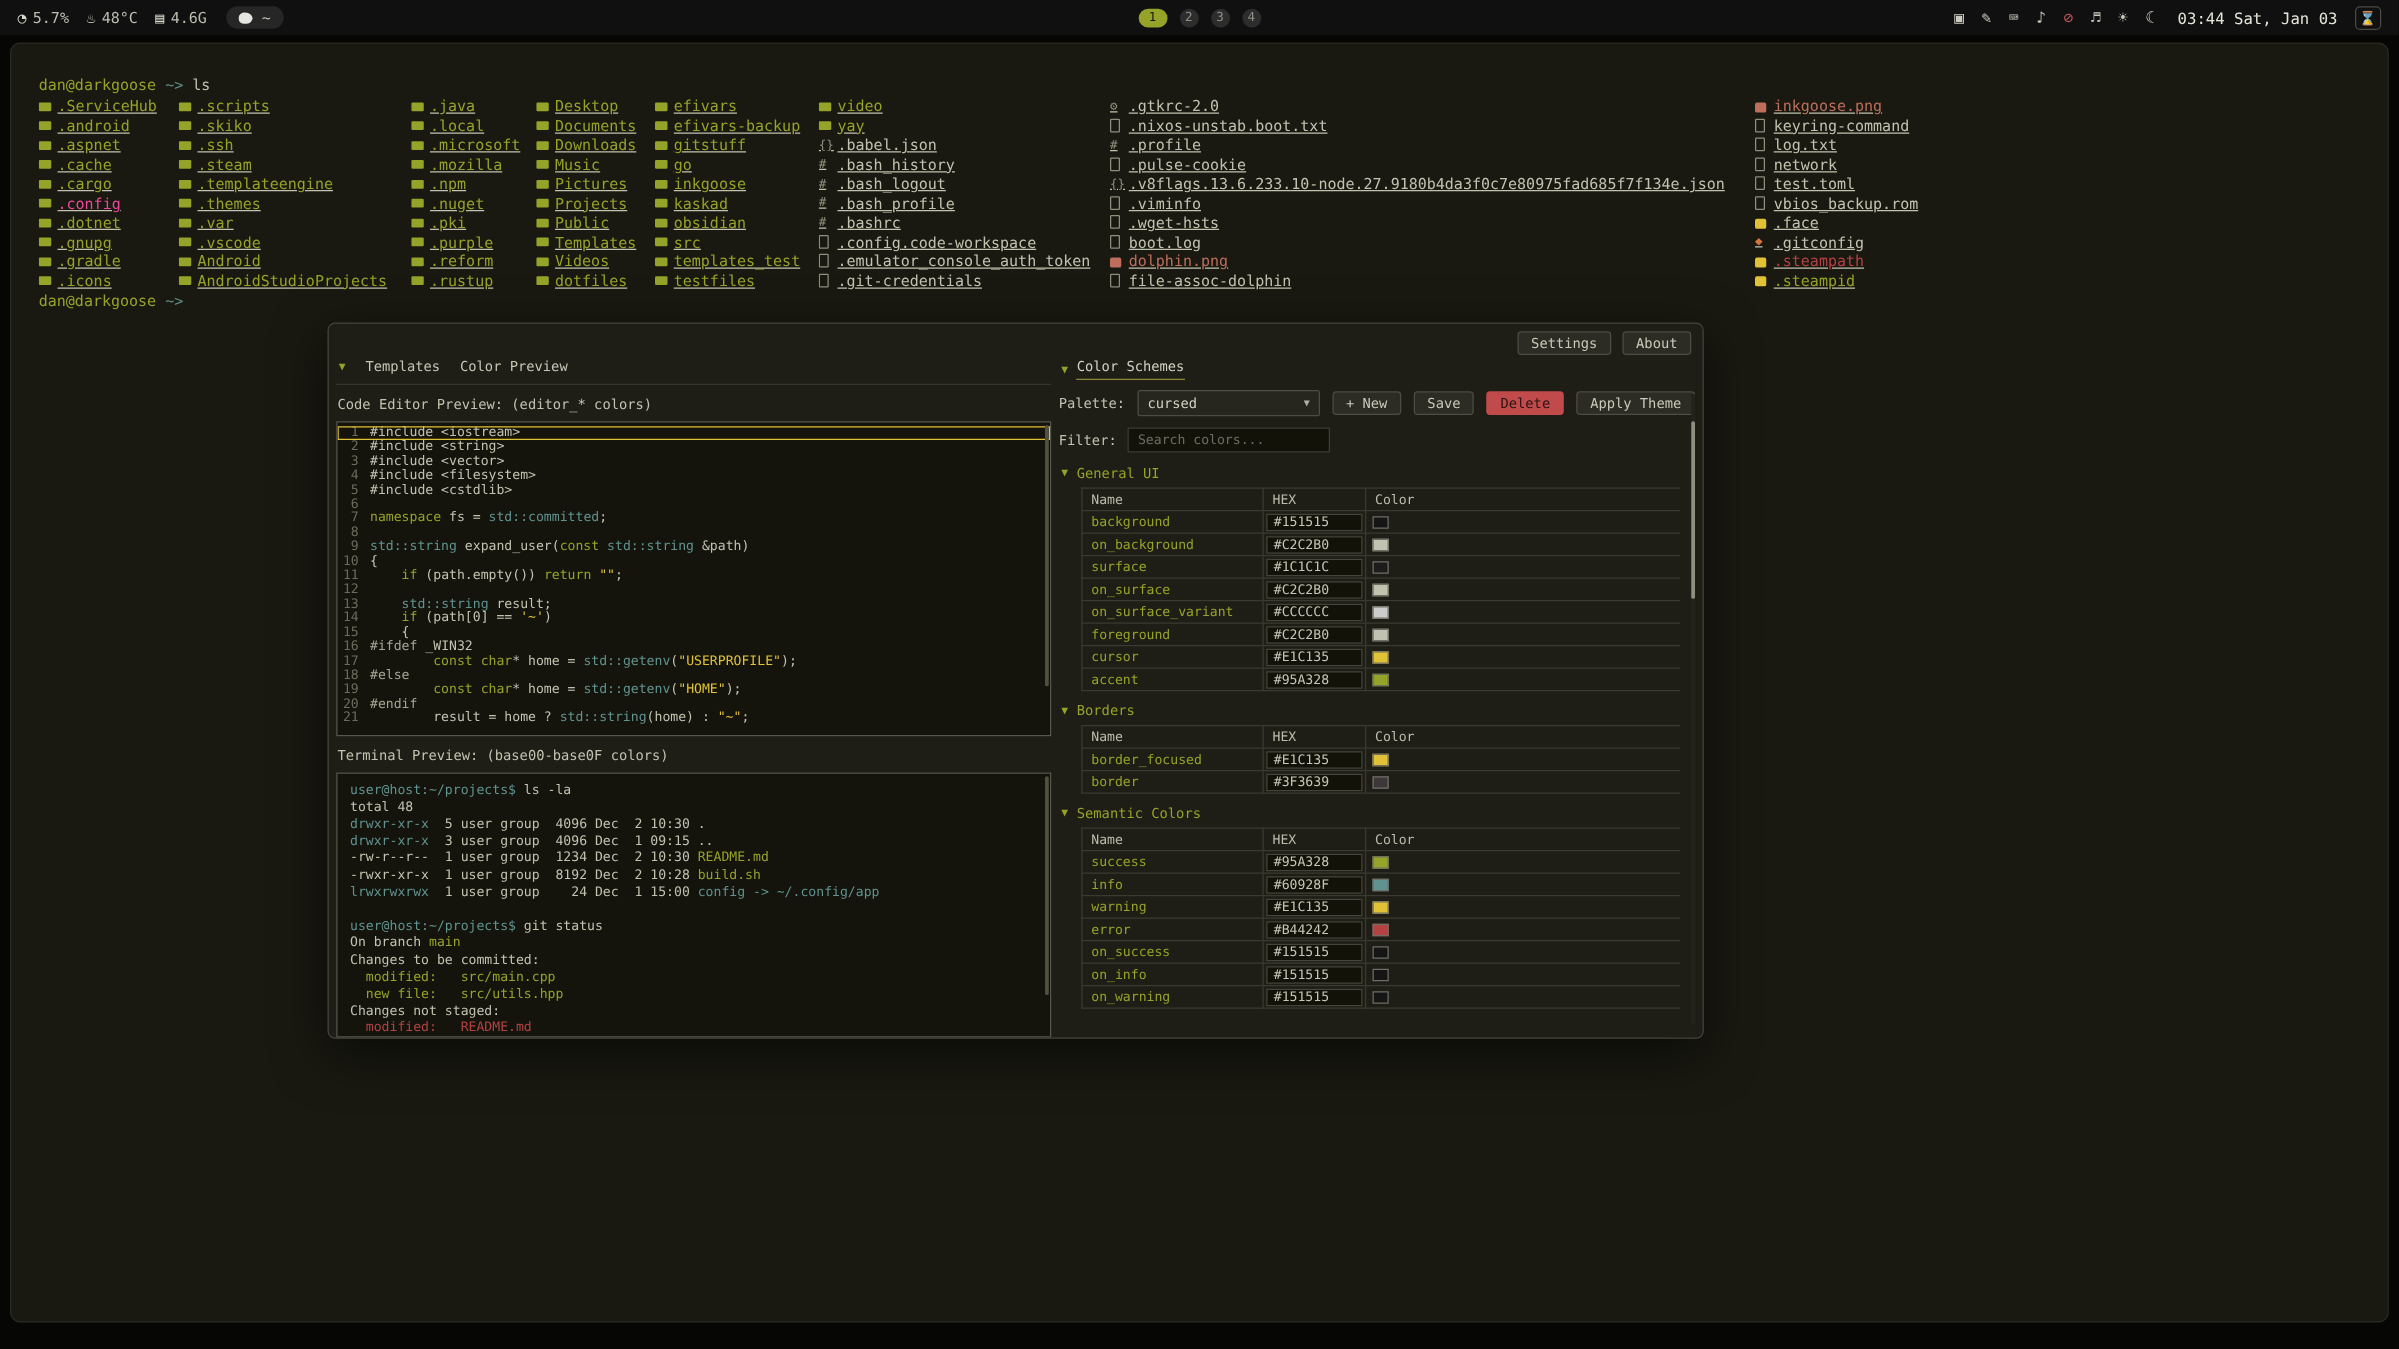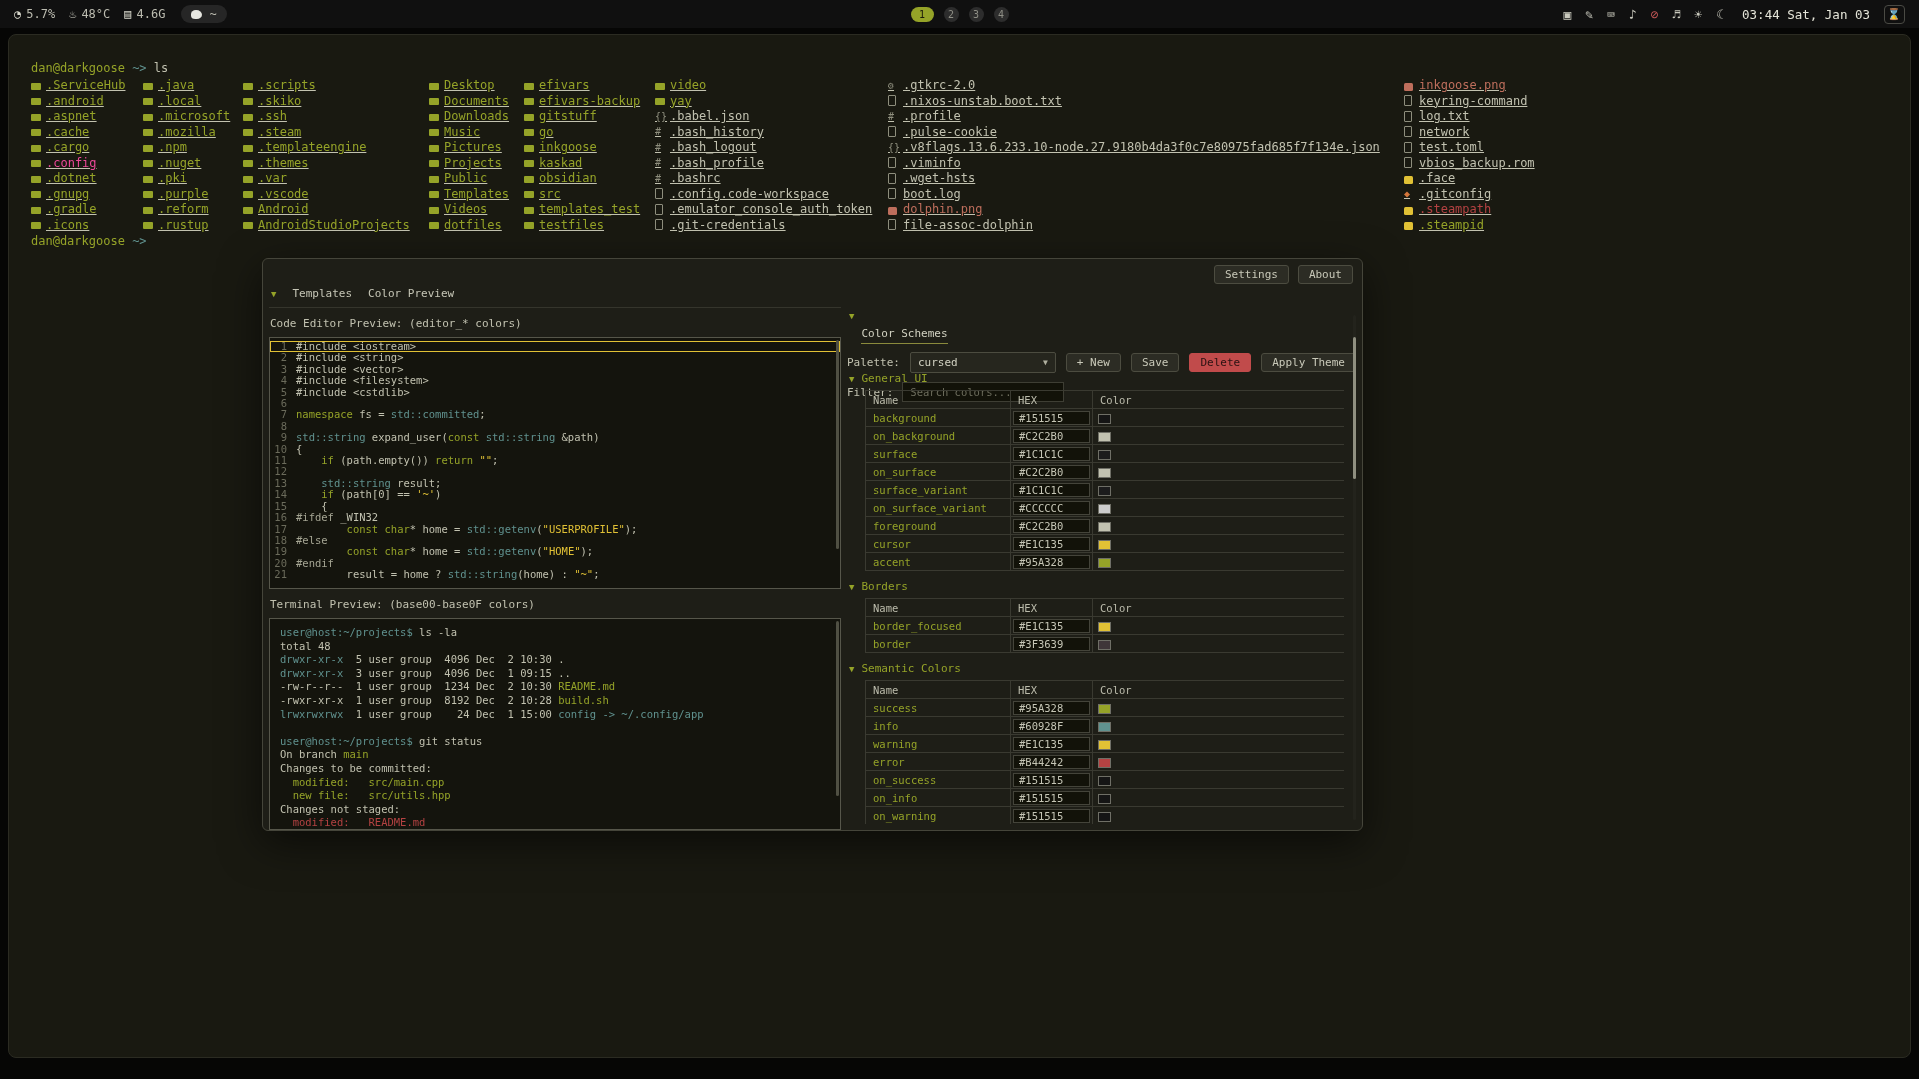--- a/index.html
+++ b/index.html
@@ -61,21 +61,21 @@
   .cl.hl { outline:1px solid #E1C135; outline-offset:-1px; }
 
   .termprev { margin-top:7px; height:212px; background:#14140d; border:1px solid #56564a;
               position:relative; padding:7px 10px; font-size:10.5px; line-height:13.6px; overflow:hidden; }
   .tl { white-space:pre; }
   .e-scroll { position:absolute; top:2px; right:1px; bottom:2px; width:3px; }
   .e-thumb { width:3px; height:85%; background:#505043; border-radius:2px; }
 
   .right-pane { position:absolute; left:584px; right:6px; top:26px; bottom:6px; }
   .cs-header { display:flex; gap:7px; align-items:center; padding:2px 2px 0; width:fit-content; }
-  .cs-title { color:#d2d2c2; border-bottom:1px solid #8a8a3c; padding-bottom:3px;margin-top:40px; }
+  .cs-title { color:#d2d2c2; border-bottom:1px solid #8a8a3c; padding-bottom:3px; }
   .rp-label { color:#c2c2b0; }
   .palette-row { display:flex; align-items:center; gap:10px; margin-top:8px; }
   .select { width:158px; height:21px; background:#26261e; border:1px solid #4c4c40; border-radius:2px;
             display:flex; align-items:center; justify-content:space-between; padding:0 7px; color:#d2d2c2; cursor:default; }
   .select .arrow { font-size:8px; color:#b0b0a0; }
   .filter-row { margin-top:9px; display:flex; gap:9px; align-items:center; }
   .filter-input { width:162px; height:20px; background:#121209; border:1px solid #3e3e34; color:#cfcfc0;
                   font-size:10.5px; padding:0 7px; font-family:"DejaVu Sans Mono", monospace; }
   .filter-input::placeholder { color:#6e6e5e; }
 
@@ -175,20 +175,62 @@
           </div>
           <div class="fl-item">
             <span class="ic ic-folder" style="color:#95A328"></span>
             <span style="color:#95A328">.gradle</span>
           </div>
           <div class="fl-item">
             <span class="ic ic-folder" style="color:#95A328"></span>
             <span style="color:#95A328">.icons</span>
           </div>
         </div>
+        <div class="fl-col" style="width:186px">
+          <div class="fl-item">
+            <span class="ic ic-folder" style="color:#95A328"></span>
+            <span style="color:#95A328">.scripts</span>
+          </div>
+          <div class="fl-item">
+            <span class="ic ic-folder" style="color:#95A328"></span>
+            <span style="color:#95A328">.skiko</span>
+          </div>
+          <div class="fl-item">
+            <span class="ic ic-folder" style="color:#95A328"></span>
+            <span style="color:#95A328">.ssh</span>
+          </div>
+          <div class="fl-item">
+            <span class="ic ic-folder" style="color:#95A328"></span>
+            <span style="color:#95A328">.steam</span>
+          </div>
+          <div class="fl-item">
+            <span class="ic ic-folder" style="color:#95A328"></span>
+            <span style="color:#95A328">.templateengine</span>
+          </div>
+          <div class="fl-item">
+            <span class="ic ic-folder" style="color:#95A328"></span>
+            <span style="color:#95A328">.themes</span>
+          </div>
+          <div class="fl-item">
+            <span class="ic ic-folder" style="color:#95A328"></span>
+            <span style="color:#95A328">.var</span>
+          </div>
+          <div class="fl-item">
+            <span class="ic ic-folder" style="color:#95A328"></span>
+            <span style="color:#95A328">.vscode</span>
+          </div>
+          <div class="fl-item">
+            <span class="ic ic-folder" style="color:#95A328"></span>
+            <span style="color:#95A328">Android</span>
+          </div>
+          <div class="fl-item">
+            <span class="ic ic-folder" style="color:#95A328"></span>
+            <span style="color:#95A328">AndroidStudioProjects</span>
+          </div>
+        </div>
         <div class="fl-col" style="width:100px">
           <div class="fl-item">
             <span class="ic ic-folder" style="color:#95A328"></span>
             <span style="color:#95A328">.java</span>
           </div>
           <div class="fl-item">
             <span class="ic ic-folder" style="color:#95A328"></span>
             <span style="color:#95A328">.local</span>
           </div>
           <div class="fl-item">
@@ -215,62 +257,20 @@
             <span class="ic ic-folder" style="color:#95A328"></span>
             <span style="color:#95A328">.purple</span>
           </div>
           <div class="fl-item">
             <span class="ic ic-folder" style="color:#95A328"></span>
             <span style="color:#95A328">.reform</span>
           </div>
           <div class="fl-item">
             <span class="ic ic-folder" style="color:#95A328"></span>
             <span style="color:#95A328">.rustup</span>
-          </div>
-        </div>
-        <div class="fl-col" style="width:186px">
-          <div class="fl-item">
-            <span class="ic ic-folder" style="color:#95A328"></span>
-            <span style="color:#95A328">.scripts</span>
-          </div>
-          <div class="fl-item">
-            <span class="ic ic-folder" style="color:#95A328"></span>
-            <span style="color:#95A328">.skiko</span>
-          </div>
-          <div class="fl-item">
-            <span class="ic ic-folder" style="color:#95A328"></span>
-            <span style="color:#95A328">.ssh</span>
-          </div>
-          <div class="fl-item">
-            <span class="ic ic-folder" style="color:#95A328"></span>
-            <span style="color:#95A328">.steam</span>
-          </div>
-          <div class="fl-item">
-            <span class="ic ic-folder" style="color:#95A328"></span>
-            <span style="color:#95A328">.templateengine</span>
-          </div>
-          <div class="fl-item">
-            <span class="ic ic-folder" style="color:#95A328"></span>
-            <span style="color:#95A328">.themes</span>
-          </div>
-          <div class="fl-item">
-            <span class="ic ic-folder" style="color:#95A328"></span>
-            <span style="color:#95A328">.var</span>
-          </div>
-          <div class="fl-item">
-            <span class="ic ic-folder" style="color:#95A328"></span>
-            <span style="color:#95A328">.vscode</span>
-          </div>
-          <div class="fl-item">
-            <span class="ic ic-folder" style="color:#95A328"></span>
-            <span style="color:#95A328">Android</span>
-          </div>
-          <div class="fl-item">
-            <span class="ic ic-folder" style="color:#95A328"></span>
-            <span style="color:#95A328">AndroidStudioProjects</span>
           </div>
         </div>
         <div class="fl-col" style="width:95px">
           <div class="fl-item">
             <span class="ic ic-folder" style="color:#95A328"></span>
             <span style="color:#95A328">Desktop</span>
           </div>
           <div class="fl-item">
             <span class="ic ic-folder" style="color:#95A328"></span>
             <span style="color:#95A328">Documents</span>
@@ -664,27 +664,20 @@
                 <td class="cswatch"><span class="swatch" style="background:#1C1C1C"></span></td>
               </tr>
               <tr>
                 <td class="cname">on_surface</td>
                 <td class="chex">
                   <span class="hexbox">#C2C2B0</span>
                 </td>
                 <td class="cswatch"><span class="swatch" style="background:#C2C2B0"></span></td>
               </tr>
               <tr>
-                <td class="cname">surface_variant</td>
-                <td class="chex">
-                  <span class="hexbox">#1C1C1C</span>
-                </td>
-                <td class="cswatch"><span class="swatch" style="background:#1C1C1C"></span></td>
-              </tr>
-              <tr>
                 <td class="cname">on_surface_variant</td>
                 <td class="chex">
                   <span class="hexbox">#CCCCCC</span>
                 </td>
                 <td class="cswatch"><span class="swatch" style="background:#CCCCCC"></span></td>
               </tr>
               <tr>
                 <td class="cname">foreground</td>
                 <td class="chex">
                   <span class="hexbox">#C2C2B0</span>

